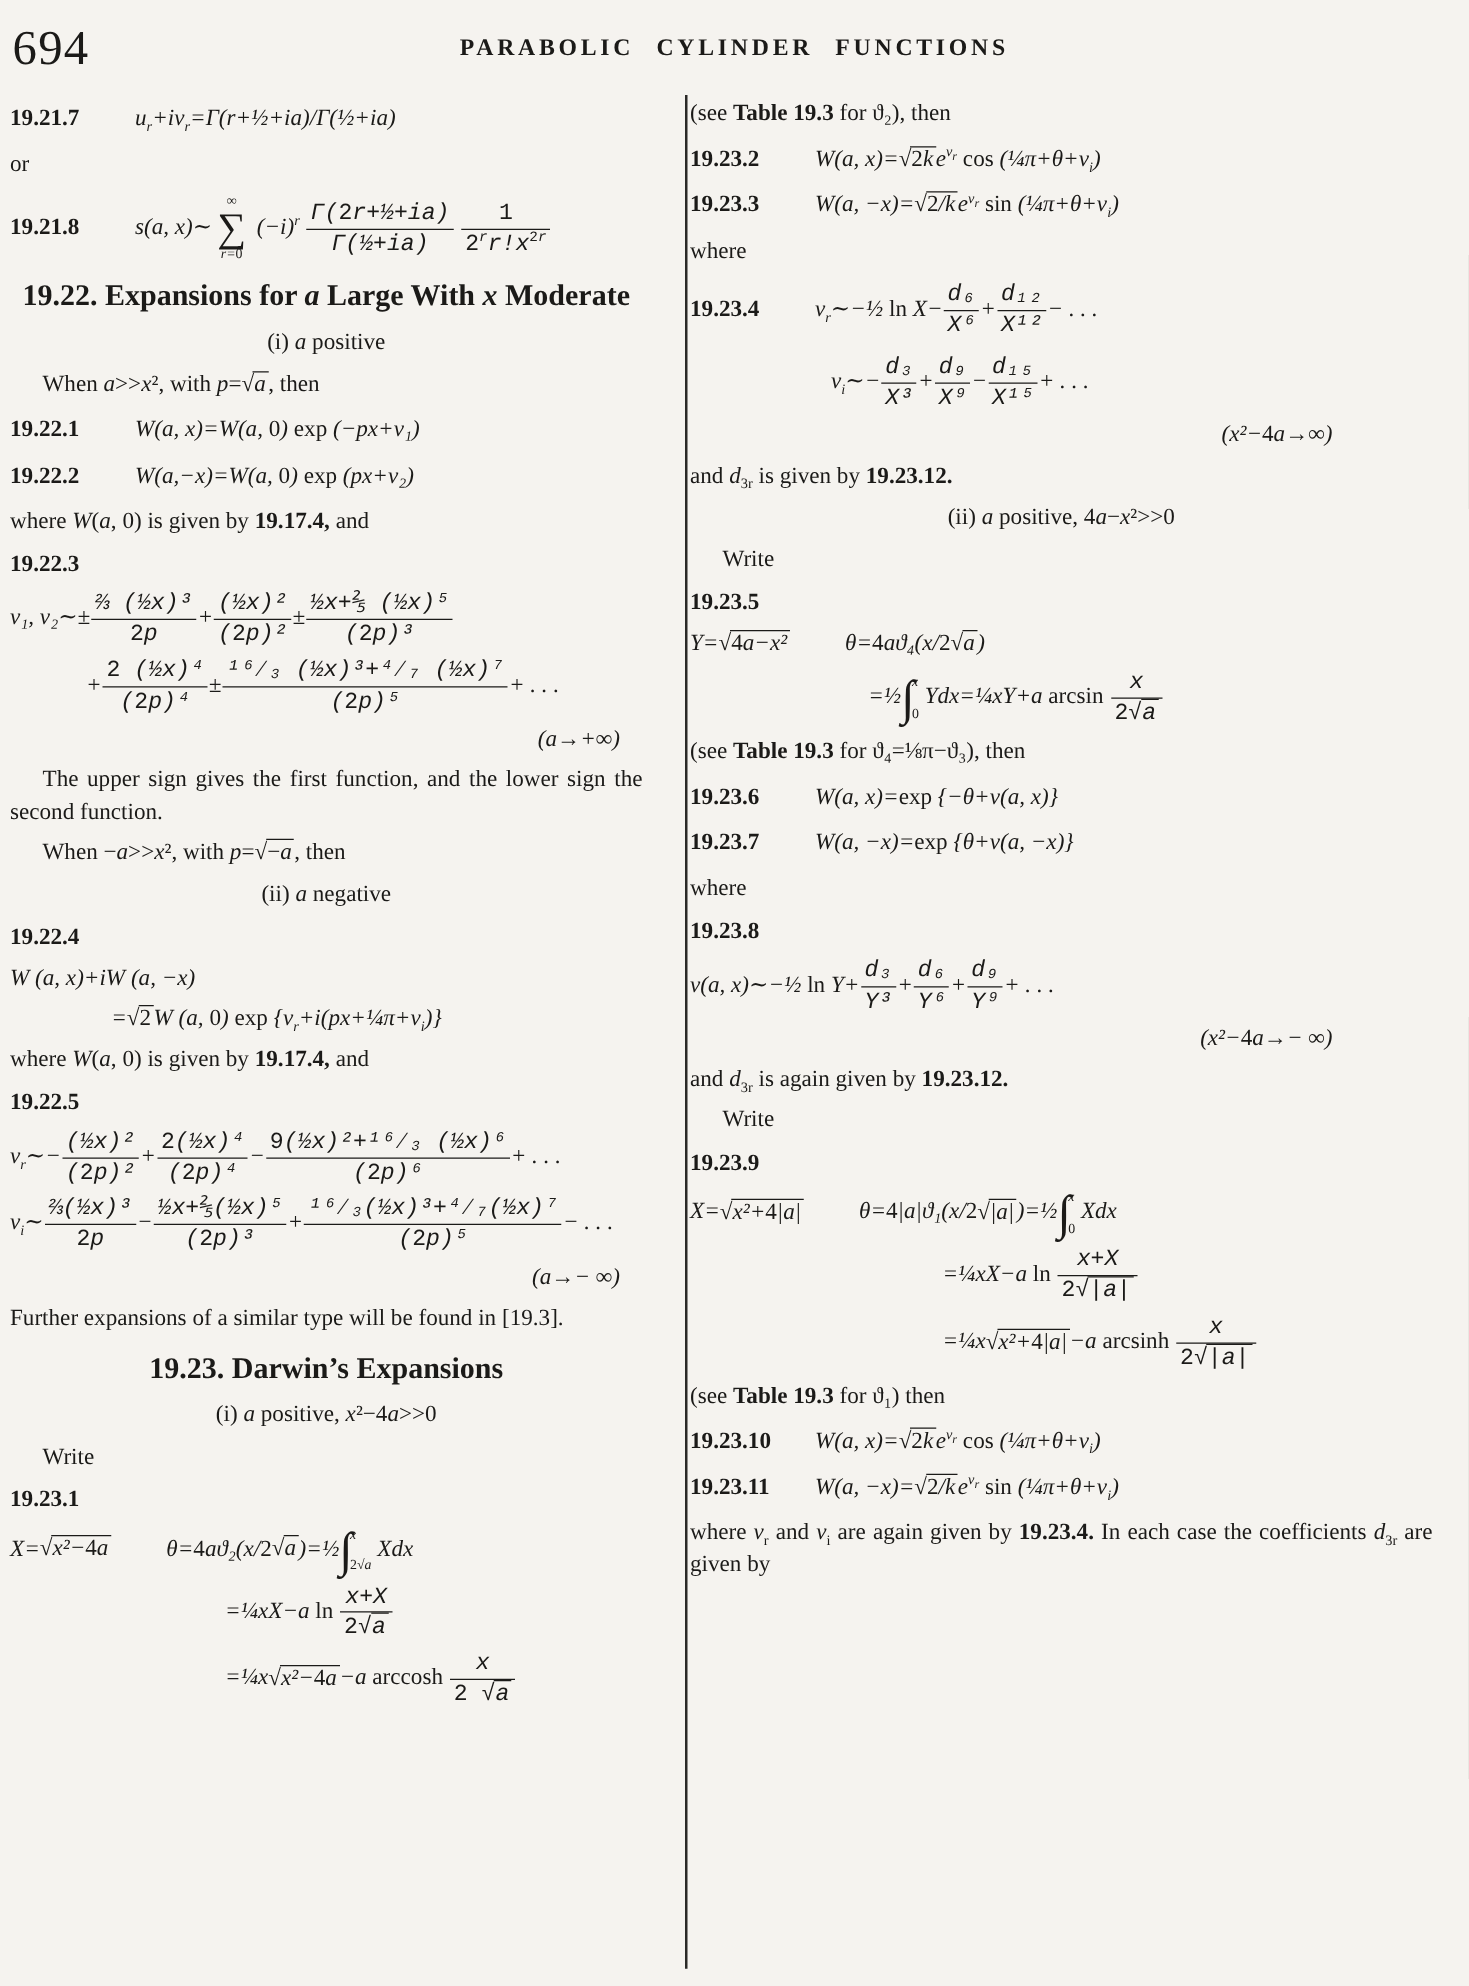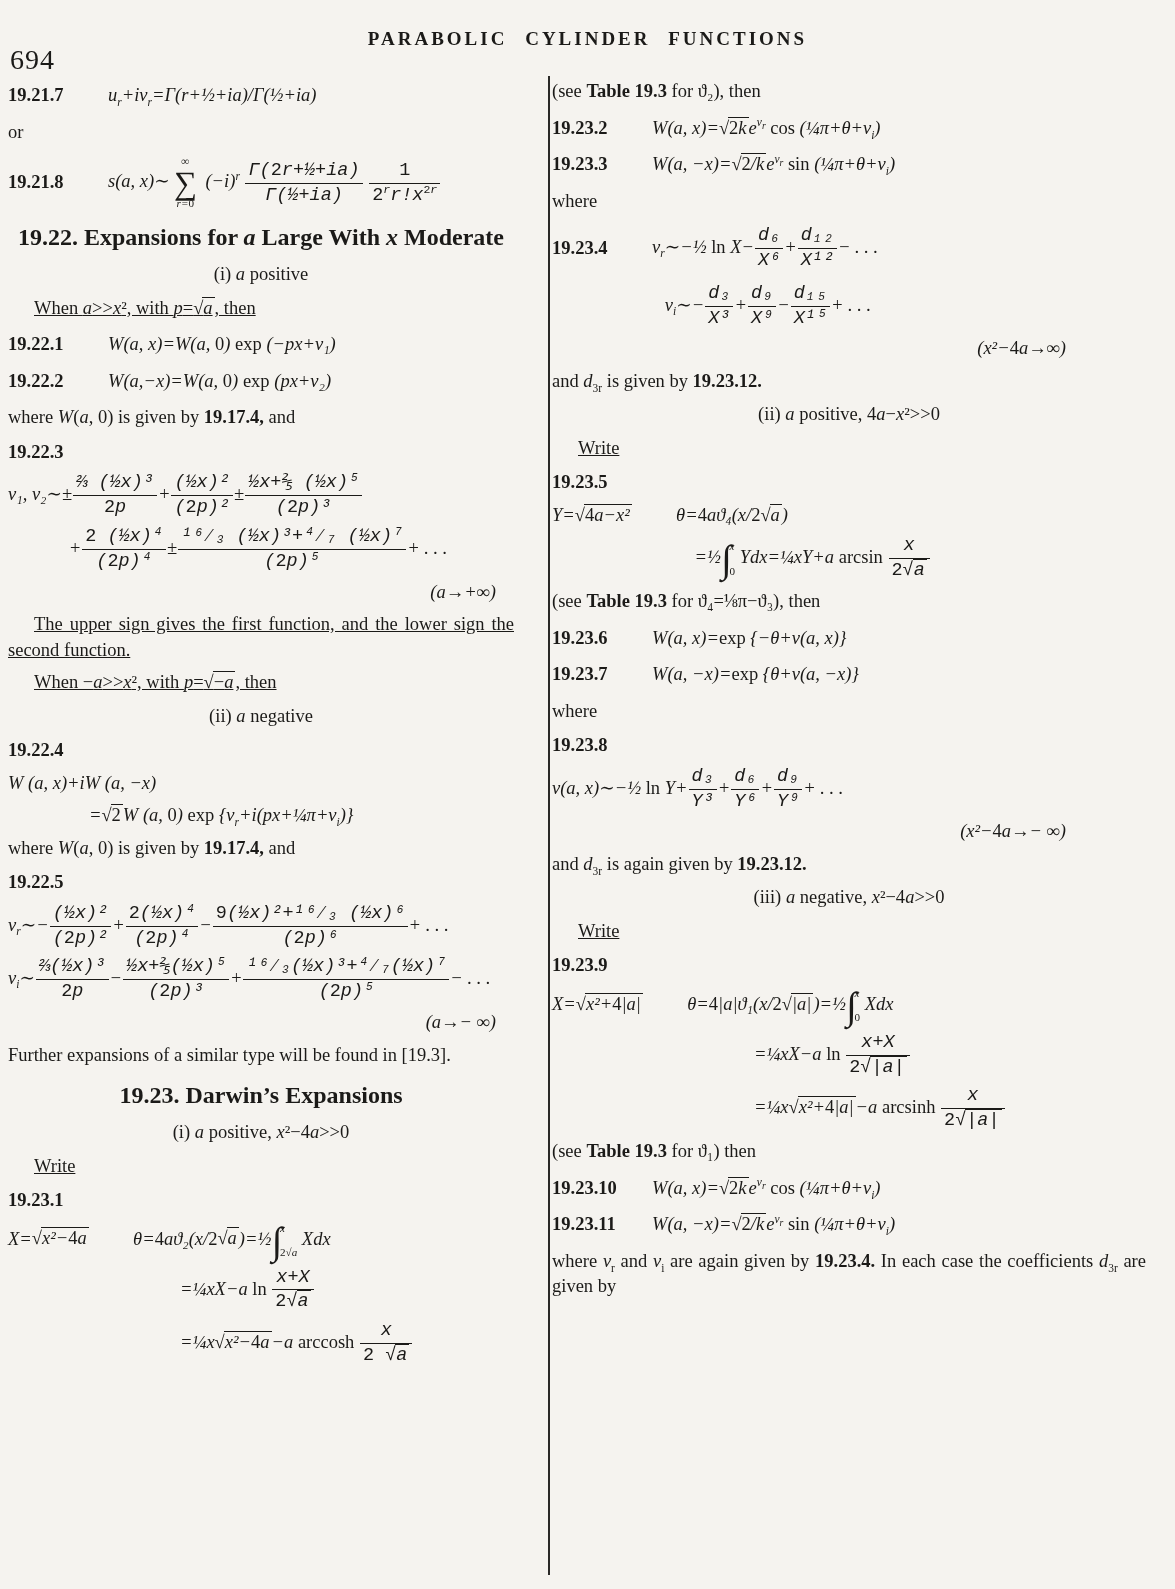--- a/index.html
+++ b/index.html
@@ -2,34 +2,34 @@
 <html><head>
 <meta charset="utf-8">
 <style>
   html,body{margin:0;padding:0;background:#d9d6d0;}
   .page{
     position:relative;width:1175px;height:1589px;margin:0 auto;
     background:#f5f3ef;color:#1b1a18;overflow:hidden;
     font-family:"Liberation Serif","DejaVu Serif",serif;
     font-size:18.5px;
   }
-  .pgnum{position:absolute;top:16px;left:10px;font-size:28px;letter-spacing:1px;margin-top:28px;}
+  .pgnum{position:absolute;top:16px;left:10px;font-size:39px;letter-spacing:1px;}
   .runhead{
     position:absolute;top:28px;left:0;width:100%;text-align:center;
     font-weight:bold;font-size:19px;letter-spacing:3px;word-spacing:10px;
   }
   .divider{position:absolute;left:548px;top:76px;bottom:14px;width:2px;background:#2a2927;}
   .cols{position:absolute;top:72px;left:0;right:0;bottom:0;display:flex;}
   .col{box-sizing:border-box;overflow:hidden;}
   .col-left{width:534px;padding:0 20px 0 8px;}
   .col-right{width:626px;padding:0 14px 0 18px;}
 
   .blk{line-height:1.38;}
   .text{margin:7px 0;text-align:justify;}
-  .pind{text-indent:26px;text-decoration:underline;}
+  .pind{text-indent:26px;}
   .cline{margin:8px 0;text-align:center;}
   .h{margin:11px 0 5px;text-align:center;font-weight:bold;font-size:24px;}
   .ennum{margin:9px 0 2px;font-weight:bold;}
   .eq{margin:11px 0;display:flex;align-items:center;}
   .eq .en{font-weight:bold;font-style:normal;min-width:84px;flex:0 0 auto;margin-right:16px;}
   .fline{margin:7px 0;}
   .fx{font-style:italic;}
   .it{font-style:italic;}
   .rm{font-style:normal;}
   .tagline{margin:0 0 6px;text-align:right;}
@@ -162,21 +162,20 @@
         </div>
         <div class="blk eq">
           <span class="en">19.23.7</span>
           <span class="fx">W(a, −x)=<span class="rm">exp</span> {θ+v(a, −x)}</span>
         </div>
         <div class="blk text">where</div>
         <div class="blk ennum">19.23.8</div>
         <div class="blk fline fx">v(a, x)∼−½ <span class="rm">ln</span> Y+<span class="frac"><span class="num">d₃</span><span class="den">Y³</span></span>+<span class="frac"><span class="num">d₆</span><span class="den">Y⁶</span></span>+<span class="frac"><span class="num">d₉</span><span class="den">Y⁹</span></span>+ . . .</div>
         <div class="blk tagline fx">(x²−<span class="rm">4</span>a→− ∞)</div>
         <div class="blk text">and <span class="it">d</span><sub>3r</sub> is again given by <b>19.23.12.</b></div>
-        <div class="blk cline">(iii) <span class="it">a</span> negative, <span class="it">x</span>²−4<span class="it">a</span>&gt;&gt;0</div>
         <div class="blk text pind">Write</div>
         <div class="blk ennum">19.23.9</div>
         <div class="blk fline fx">X=<span class="sqrt"><span class="sq">√</span><span class="sqb">x²+<span class="rm">4</span>|a|</span></span><span class="qsp" style="display:inline-block;width:2.4em;"></span>θ=<span class="rm">4</span>|a|ϑ₁(x/<span class="rm">2</span><span class="sqrt"><span class="sq">√</span><span class="sqb">|a|</span></span>)=½<span class="intop">
             <span class="isym">∫</span>
             <span class="ilims">
               <span>x</span>
               <span><span class="rm">0</span></span>
             </span>
           </span> Xdx</div>
         <div class="blk fline fx ml33">=¼xX−a <span class="rm">ln</span> <span class="frac"><span class="num">x+X</span><span class="den"><span class="rm">2</span><span class="sqrt"><span class="sq">√</span><span class="sqb">|a|</span></span></span></span></div>

